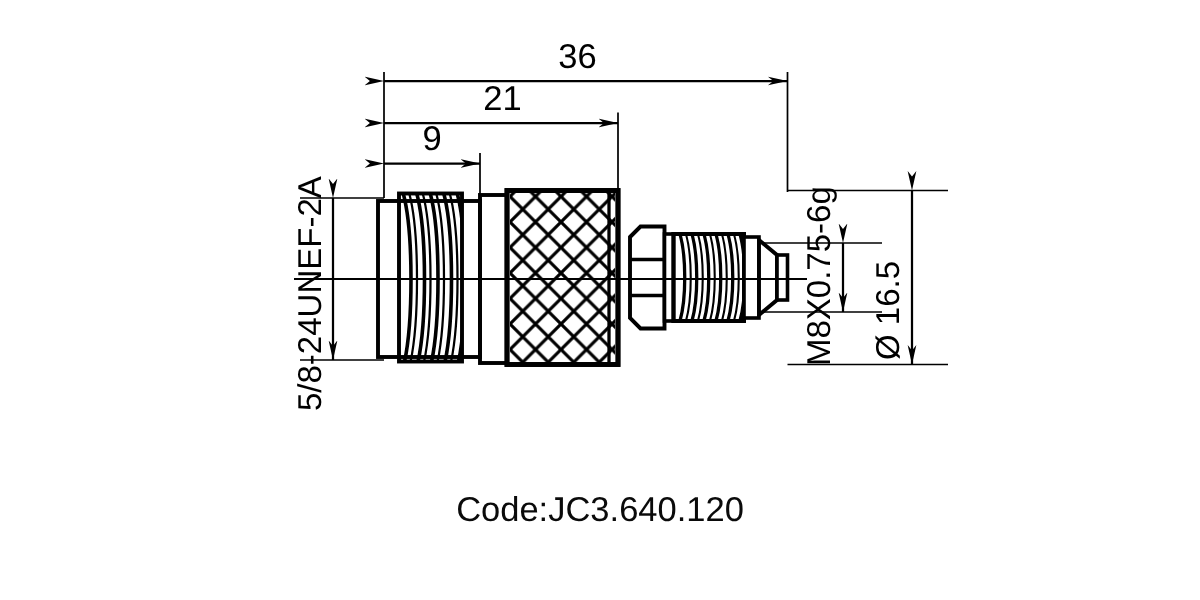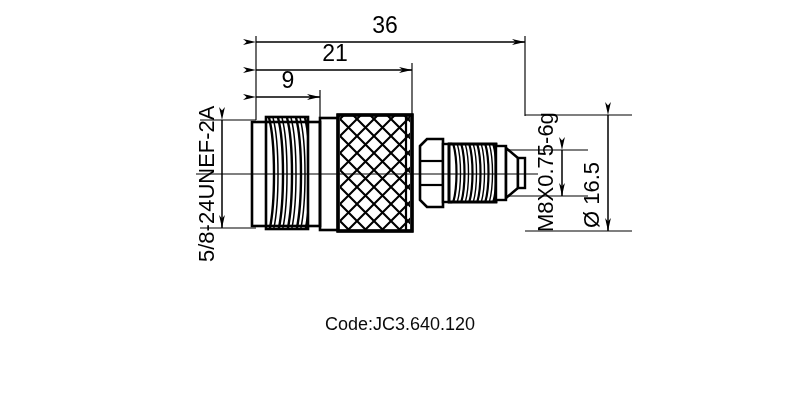--- a/index.html
+++ b/index.html
@@ -10,40 +10,40 @@
   body {
     width: 800px;
     height: 400px;
     position: relative;
     overflow: hidden;
     font-family: "Liberation Sans", sans-serif;
     color: #000000;
   }
   #drawing-root {
     position: absolute;
-    left: 0; top: 0;
+    left: 0; top: 12px;
     width: 800px;
     height: 360px;
   }
   svg.drawing-canvas {
     display: block;
     width: 800px;
     height: 400px;
   }
   .caption-block {
     position: absolute;
     left: 0;
     top: 313px;
     width: 800px;
     text-align: center;
     line-height: 1.28;
   }
   .caption-line {
     font-family: "Liberation Sans", sans-serif;
-    font-size: 18px;
+    font-size: 23px;
     letter-spacing: 0px;
     color: #0a0a0a;
     white-space: pre;
   }
 </style>
 </head>
 <body>
 
 <div id="drawing-root">
 

